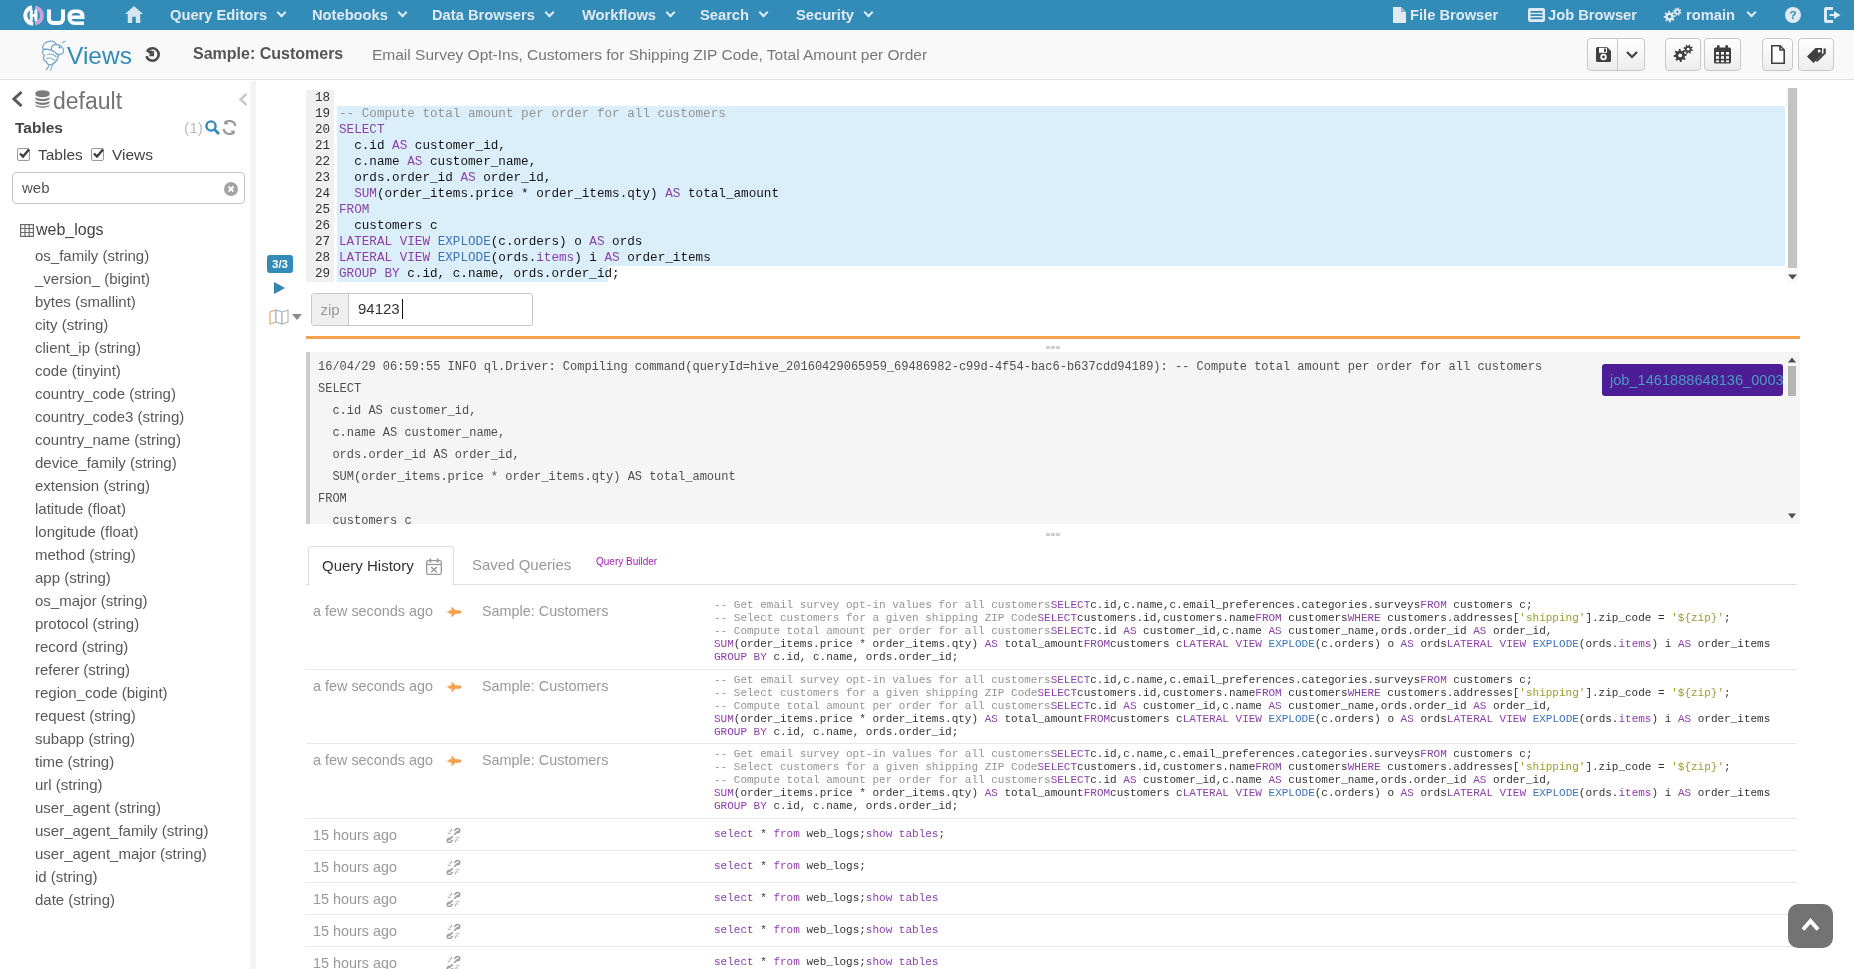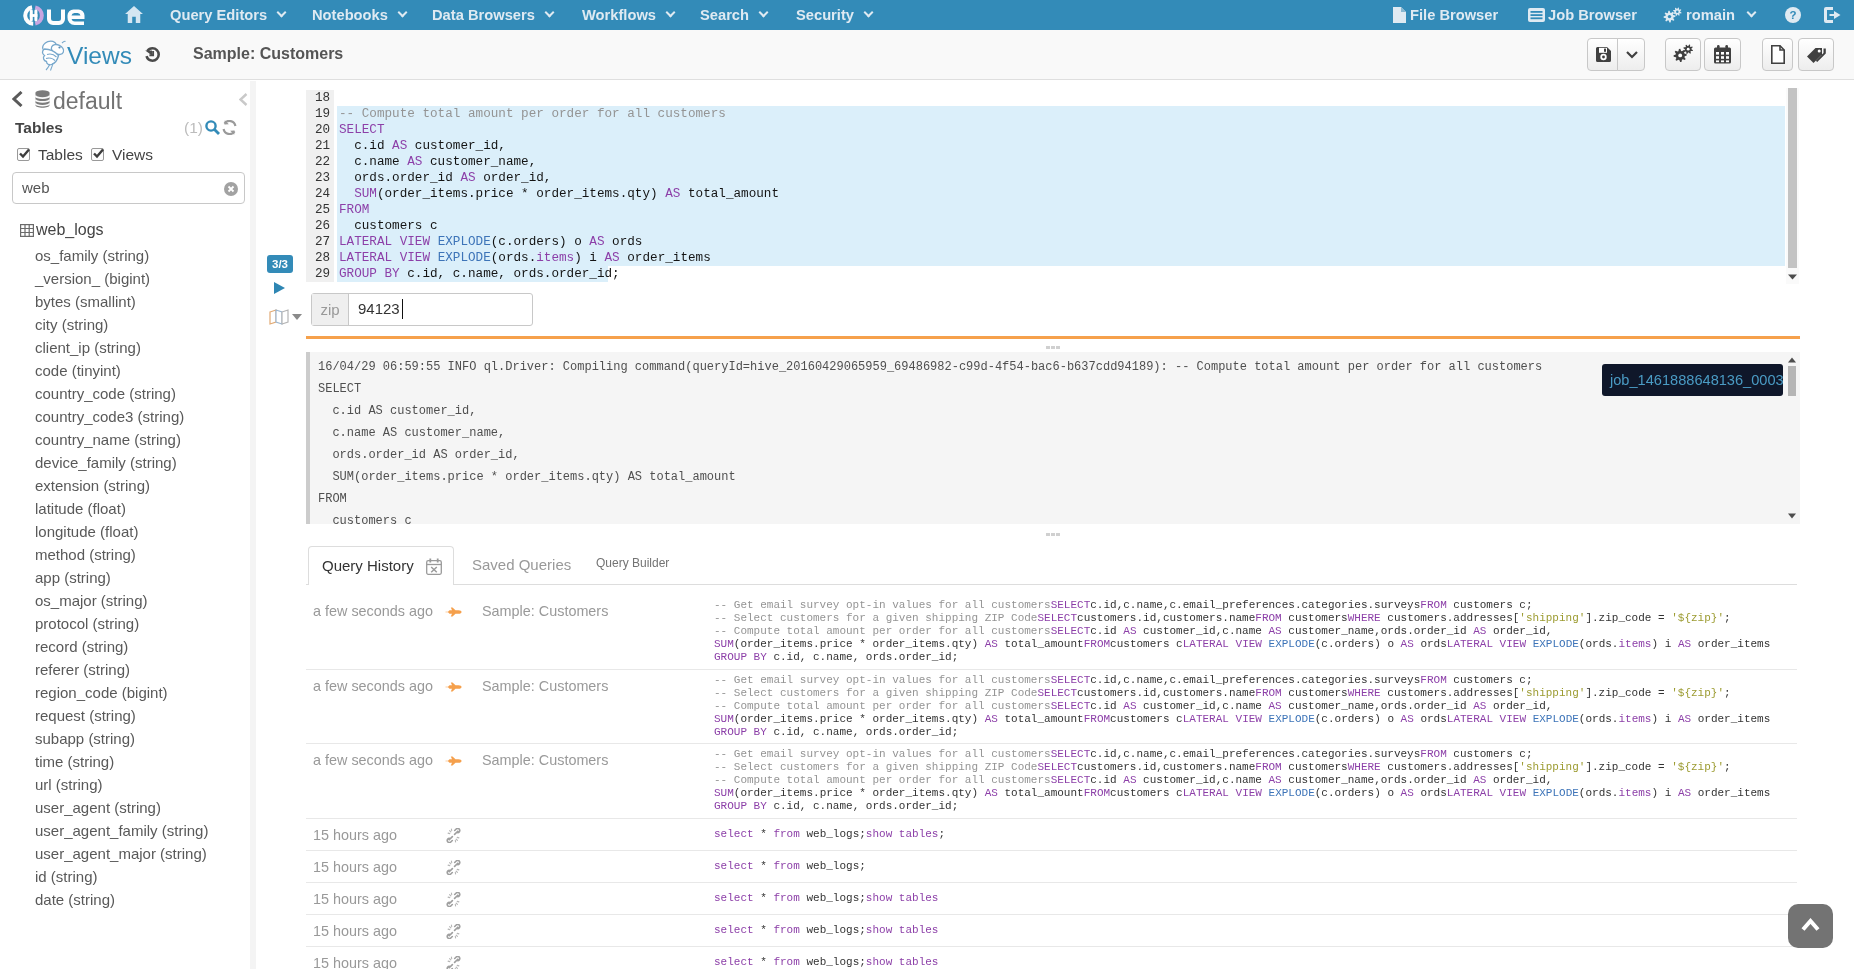--- a/index.html
+++ b/index.html
@@ -109,20 +109,21 @@
       <path d="M21 3 C22.5 1.5 24 1 24.5 1.5" fill="none" stroke="#78a8cc" stroke-width="1.1"></path>
     </svg>
     <div class="abs" style="left:67px; top:12px; font-size:24.5px; color:#338bb8;">Views</div>
 
     <svg class="abs" style="left:144px; top:16px;" width="17" height="17" viewBox="0 0 17 17">
       <circle cx="8.5" cy="8.5" r="6.2" fill="none" stroke="#4a4a4a" stroke-width="2.6" stroke-dasharray="17.2 5.5 30"></circle>
       <path d="M1.2 4.6 L8.0 4.6 L8.0 9.6 Z" fill="#4a4a4a"></path>
       <path d="M9.1 4.9 V9.2 H5.4" fill="none" stroke="#4a4a4a" stroke-width="1.9"></path>
     </svg>
     <div class="abs" style="left:193px; top:15px; font-size:16px; font-weight:bold; color:#555;">Sample: Customers</div>
+    <div class="abs" style="left:372px; top:16px; font-size:15.5px; color:#777;">Email Survey Opt-Ins, Customers for Shipping ZIP Code, Total Amount per Order</div>
 
     <div class="btn" style="left:1587px; top:8px; width:31px; border-radius:4px 0 0 4px;">
       <svg style="position:absolute;left:8px;top:8px;" width="15" height="15" viewBox="0 0 15 15">
         <path d="M0 1.5 A1.5 1.5 0 0 1 1.5 0 H11 L15 4 V13.5 A1.5 1.5 0 0 1 13.5 15 H1.5 A1.5 1.5 0 0 1 0 13.5 Z" fill="#404040"></path>
         <rect x="3" y="0.8" width="8" height="5" fill="#fff"></rect>
         <rect x="8" y="1.6" width="2" height="3.2" fill="#404040"></rect>
         <circle cx="7.5" cy="10" r="3.2" fill="#fff"></circle>
         <circle cx="7.5" cy="10" r="1.4" fill="#404040"></circle>
       </svg>
     </div>
@@ -320,21 +321,21 @@
     <div class="abs" style="left:1056px; top:346px; width:4px; height:3px; background:#d0d0d0;"></div>
     <div class="abs" style="left:306px; top:352px; width:1494px; height:172px; background:#f5f5f5; border-left:4px solid #cccccc;"></div>
     <div class="logline" style="top:356px;">16/04/29 06:59:55 INFO ql.Driver: Compiling command(queryId=hive_20160429065959_69486982-c99d-4f54-bac6-b637cdd94189): -- Compute total amount per order for all customers</div>
     <div class="logline" style="top:378px;">SELECT</div>
     <div class="logline" style="top:400px;">  c.id AS customer_id,</div>
     <div class="logline" style="top:422px;">  c.name AS customer_name,</div>
     <div class="logline" style="top:444px;">  ords.order_id AS order_id,</div>
     <div class="logline" style="top:466px;">  SUM(order_items.price * order_items.qty) AS total_amount</div>
     <div class="logline" style="top:488px;">FROM</div>
     <div class="logline" style="top:510px;">  customers c</div>
-    <div class="abs" style="left:1602px; top:364px; width:181px; height:32px; background:#0f172a; border-radius:3px;">
+    <div class="abs" style="left:1602px; top:364px; width:181px; height:32px; background:#4c1d95; border-radius:3px;">
       <div style="position:absolute; left:8px; top:8px; font-size:14.6px; color:#4a9bc4;">job_1461888648136_0003</div>
     </div>
 
     <div class="abs" style="left:1786px; top:352px; width:12px; height:172px; background:#f5f5f5;"></div>
     <svg class="abs" style="left:1787px; top:356px;" width="10" height="8" viewBox="0 0 10 8">
       <path d="M1 6.5 L5 1.5 L9 6.5 Z" fill="#4d4d4d"></path>
     </svg>
     <div class="abs" style="left:1788px; top:366px; width:8px; height:30px; background:#b5b5b5;"></div>
     <svg class="abs" style="left:1787px; top:512px;" width="10" height="8" viewBox="0 0 10 8">
       <path d="M1 1.5 L5 6.5 L9 1.5 Z" fill="#4d4d4d"></path>
@@ -352,21 +353,21 @@
         <g fill="none" stroke="#9a9a9a" stroke-width="1.3">
           <rect x="0.7" y="2.7" width="14.6" height="13.6" rx="1.5"></rect>
           <path d="M0.7 6.5 H15.3"></path>
         </g>
         <rect x="3.4" y="0.5" width="1.8" height="4" fill="#9a9a9a"></rect>
         <rect x="10.8" y="0.5" width="1.8" height="4" fill="#9a9a9a"></rect>
         <path d="M5.2 9 L10.8 14.2 M10.8 9 L5.2 14.2" stroke="#9a9a9a" stroke-width="1.5"></path>
       </svg>
     </div>
     <div class="abs" style="left:472px; top:556px; font-size:15px; color:#999;">Saved Queries</div>
-    <div class="abs" style="left:596px; top:556px; font-size:12px; color:#737373;">Query Builder</div>
+    <div class="abs" style="left:596px; top:556px; font-size:10px; color:#a21caf;">Query Builder</div>
   </div>
   <div id="history">
     <div class="stamp" style="top:603px;">a few seconds ago</div>
     <svg class="abs" style="left:445px; top:607px;" width="17" height="11" viewBox="0 0 17 11"> 
         <path d="M0.5 4.7 H3 L4.5 3.2 H7 L5.8 0.5 H7.5 L10.5 3.2 H13.5 C15.5 3.2 16.5 4.2 16.7 5 C16.5 5.8 15.5 6.8 13.5 6.8 H10.5 L7.5 9.5 H5.8 L7 6.8 H4.5 L3 5.3 H0.5 Z" fill="#f5a04c"></path> 
       </svg>
     <div class="sname" style="top:603px;">Sample: Customers</div>
     <div class="sql" style="top:599px;"><span class="c">-- Get email survey opt-in values for all customers</span><span class="k">SELECT</span>c.id,c.name,c.email_preferences.categories.surveys<span class="k">FROM</span> customers c;
 <span class="c">-- Select customers for a given shipping ZIP Code</span><span class="k">SELECT</span>customers.id,customers.name<span class="k">FROM</span> customers<span class="k">WHERE</span> customers.addresses[<span class="s">'shipping'</span>].zip_code = <span class="s">'${zip}'</span>;
 <span class="c">-- Compute total amount per order for all customers</span><span class="k">SELECT</span>c.id <span class="k">AS</span> customer_id,c.name <span class="k">AS</span> customer_name,ords.order_id <span class="k">AS</span> order_id,

